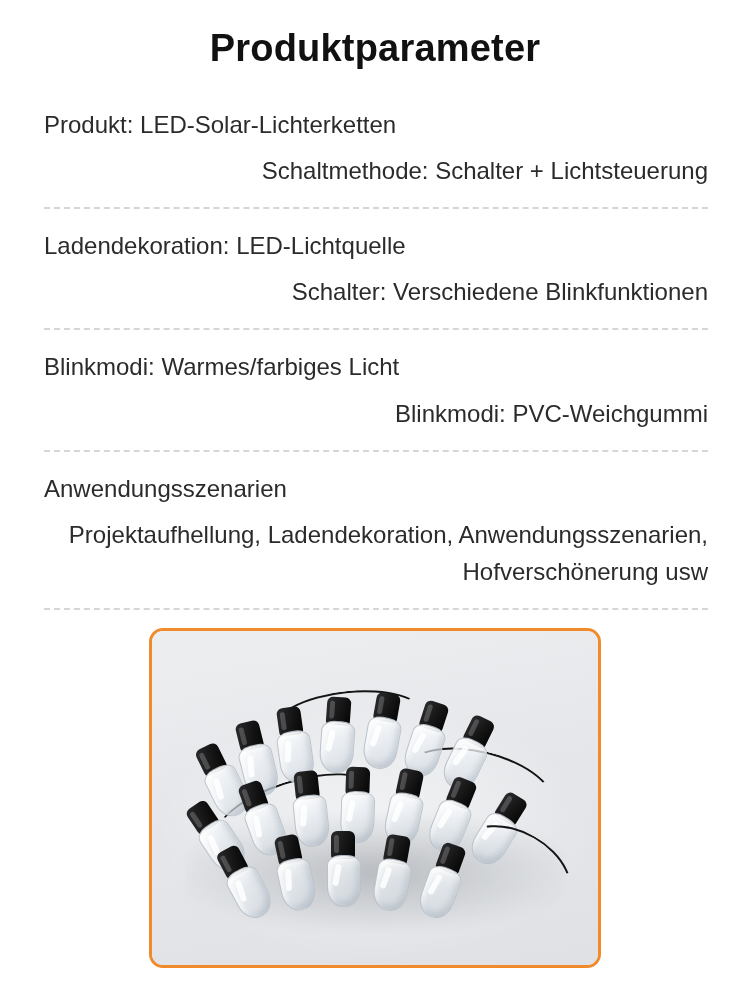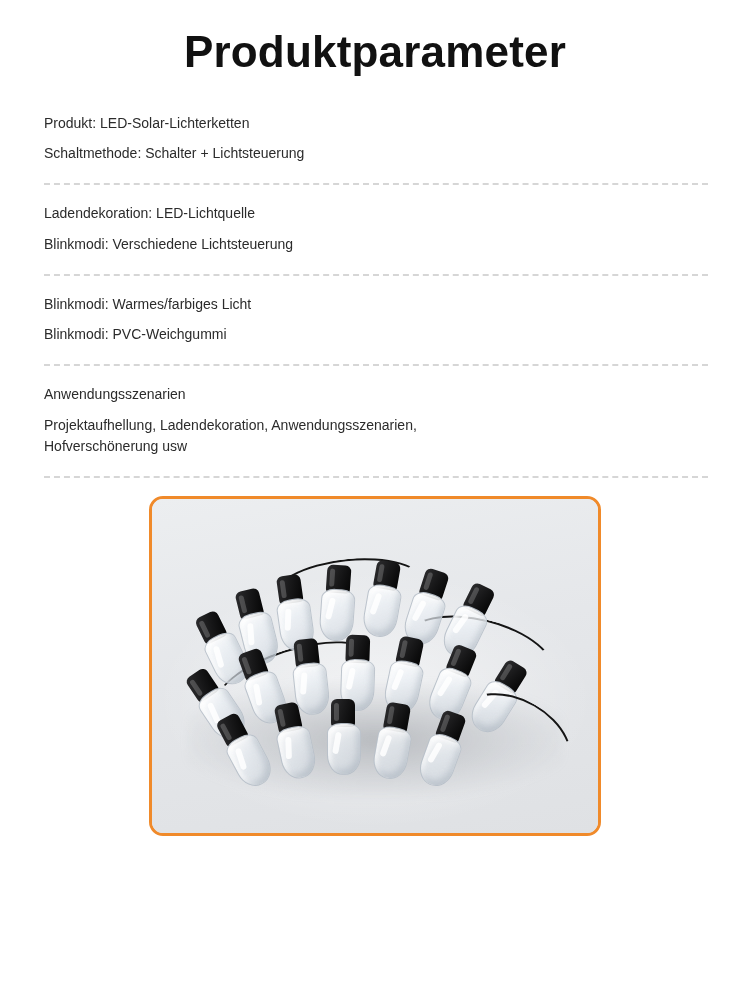--- a/index.html
+++ b/index.html
@@ -15,44 +15,45 @@
     overflow: hidden;
   }
   .page {
     position: relative;
     width: 750px;
     height: 1000px;
     box-sizing: border-box;
   }
   .title {
     text-align: center;
-    font-size: 44px;
+    font-size: 38px;
     font-weight: bold;
     color: #111111;
     letter-spacing: 0.2px;
     margin: 26px 0 0 0;
     padding: 0;
     line-height: 1.2;
   }
   .spec-list {
     margin: 34px 0 0 0;
     padding: 0 42px 0 44px;
   }
   .spec-group {
     padding: 0;
   }
   .spec-line {
-    font-size: 14px;
+    font-size: 24px;
     line-height: 1.55;
     color: #2b2b2b;
     margin: 0 0 9px 0;
     white-space: pre-wrap;
   }
   .spec-line:last-child {
     margin-bottom: 0;
+    text-align: right;
   }
   .divider {
     height: 0;
     border-top: 2px dashed #d6d6d6;
     margin: 18px 0 18px 0;
   }
   .group-gap-1 { margin-bottom: 12px; }
   .group-gap-2 { margin-bottom: 14px; }
 
   .photo-wrap {
@@ -147,21 +148,21 @@
 
     <div class="spec-group group-gap-1">
       <p class="spec-line">Produkt: LED-Solar-Lichterketten</p>
       <p class="spec-line">Schaltmethode: Schalter + Lichtsteuerung</p>
     </div>
 
     <div class="divider"></div>
 
     <div class="spec-group group-gap-1">
       <p class="spec-line">Ladendekoration: LED-Lichtquelle</p>
-      <p class="spec-line">Blinkmodi: Verschiedene Lichtsteuerung</p>
+      <p class="spec-line">Schalter: Verschiedene Blinkfunktionen</p>
     </div>
 
     <div class="divider"></div>
 
     <div class="spec-group group-gap-1">
       <p class="spec-line">Blinkmodi: Warmes/farbiges Licht</p>
       <p class="spec-line">Blinkmodi: PVC-Weichgummi</p>
     </div>
 
     <div class="divider"></div>

